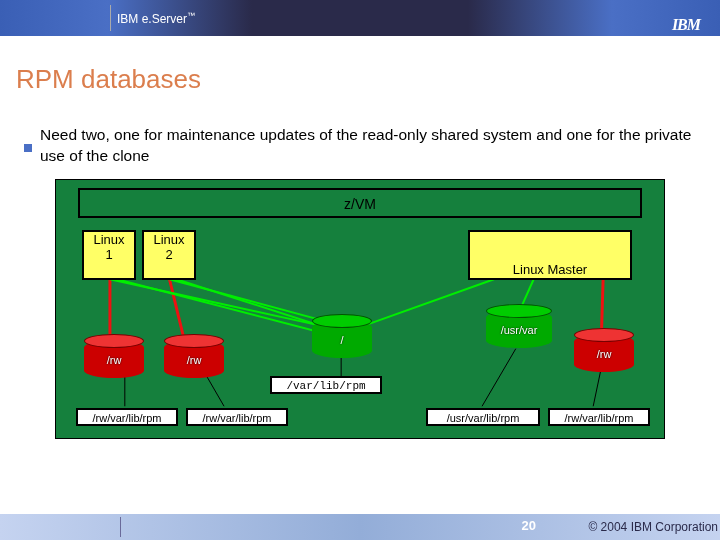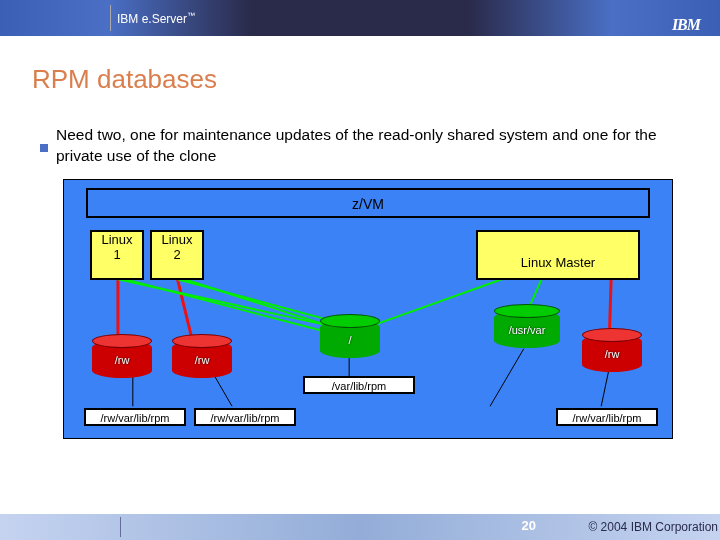--- a/index.html
+++ b/index.html
@@ -5,34 +5,34 @@
   * { margin: 0; padding: 0; box-sizing: border-box; }
   body { width: 720px; height: 540px; font-family: Arial, Helvetica, sans-serif; background: #fff; position: relative; overflow: hidden; }
 
   .header-bar { height: 36px; background: linear-gradient(to right, #3a5fb5 0%, #4a6fc5 15%, #2a2a4a 35%, #2a2a4a 65%, #4a6fc5 85%, #3a5fb5 100%); position: relative; text-align: right; }
   .header-inner { position: absolute; left: 110px; top: 0; height: 36px; display: flex; align-items: center; }
   .header-sep { width: 1px; height: 26px; background: #aaa; margin-right: 6px; }
   .header-brand { color: #fff; font-size: 12px; }
   .header-tm { font-size: 8px; vertical-align: super; }
   .header-logo { position: absolute; right: 20px; top: 16px; color: #fff; font-weight: bold; font-style: italic; font-size: 16px; letter-spacing: -1px; font-family: Georgia, serif; }
 
-  .content { padding: 0 16px; margin-left: 16px; }
+  .content { padding: 0 16px; }
   .title { font-size: 26px; color: #db7e4d; font-weight: normal; margin-top: 28px; margin-bottom: 30px; }
   .bullet-row { display: flex; align-items: center; margin-left: 8px; margin-bottom: 12px; }
   .bullet { width: 8px; height: 8px; background: #4a6fc5; margin-top: 5px; margin-right: 8px; flex-shrink: 0; }
   .bullet-text { font-size: 15.5px; color: #000; line-height: 1.35; }
 
-  .diagram { position: relative; width: 610px; height: 260px; margin: 6px auto 0; border: 1px solid #000; background: #3b82f6; }
+  .diagram { position: relative; width: 610px; height: 260px; margin: 6px auto 0; border: 1px solid #000; background: #15803d; }
   .zvm { position: absolute; left: 22px; right: 22px; top: 8px; height: 30px; border: 2px solid #000; text-align: center; line-height: 28px; font-size: 14px; }
   .zvm::after { content: ""; position: absolute; left: 3px; top: 3px; right: -5px; bottom: -5px; border-right: 2px solid #888; border-bottom: 2px solid #888; z-index: -1; }
 
   .vm-box { position: absolute; height: 50px; border: 2px solid #000; background: #ff6; text-align: center; font-size: 13px; padding-top: 0; line-height: 1.2; }
   .vm1 { left: 26px; top: 50px; width: 54px; }
   .vm2 { left: 86px; top: 50px; width: 54px; }
-  .vmmaster { left: 412px; top: 50px; width: 164px; line-height: 46px; padding-top: 8px; }
+  .vmmaster { left: 412px; top: 50px; width: 164px; line-height: 46px; padding-top: 15px; }
 
   .disk { position: absolute; width: 60px; }
   .disk .cyl { width: 100%; height: 38px; border-radius: 50% / 20%; position: relative; }
   .disk .cyl::before { content: ""; position: absolute; top: -6px; left: 0; right: 0; height: 12px; border-radius: 50%; }
   .disk .lbl { width: 100%; text-align: center; font-size: 11px; color: #fff; margin-top: -24px; position: relative; }
   .green .cyl { background: #0a0; } .green .cyl::before { background: #0c0; border: 1px solid #050; }
   .red .cyl { background: #c00; } .red .cyl::before { background: #e33; border: 1px solid #700; }
   .red .lbl, .green .lbl { text-shadow: 0 0 2px #000; }
 
   .path-box { position: absolute; height: 18px; border: 2px solid #000; background: #fff; font-size: 11px; text-align: center; line-height: 16px; overflow: hidden; }
@@ -103,23 +103,24 @@
       </div>
     <div class="disk red" style="left:108px; top:160px;">
         <div class="cyl"></div>
         <div class="lbl">/rw</div>
       </div>
     <div class="disk red" style="left:518px; top:154px;">
         <div class="cyl"></div>
         <div class="lbl">/rw</div>
       </div>
 
-    <div class="path-box" style="left:239px; top:196px; width:112px;">/var/lib/rpm</div>
+    <div class="path-box" style="left:214px; top:196px; width:112px;font-family:Liberation Mono, monospace;">/var/lib/rpm</div>
     <div class="path-box" style="left:20px; top:228px; width:102px;">/rw/var/lib/rpm</div>
     <div class="path-box" style="left:130px; top:228px; width:102px;">/rw/var/lib/rpm</div>
+    <div class="path-box" style="left:370px; top:228px; width:114px;">/usr/var/lib/rpm</div>
     <div class="path-box" style="left:492px; top:228px; width:102px;">/rw/var/lib/rpm</div>
   </div>
 </div>
 
 <div class="footer-bar">
   <div class="footer-vline"></div>
   <div class="footer-pagenum">20</div>
   <div class="footer-copy">© 2004 IBM Corporation</div>
 </div>
 

